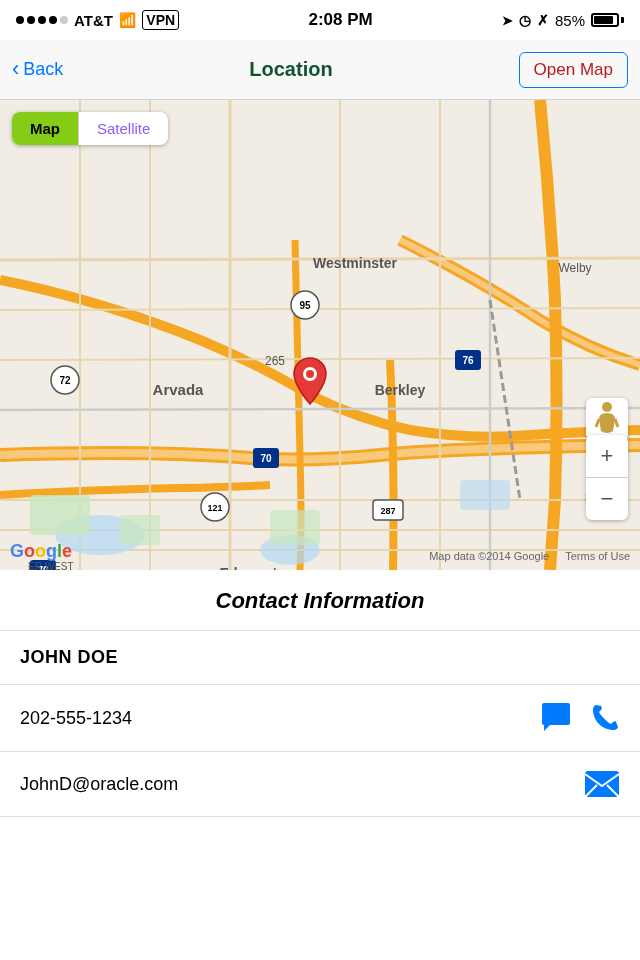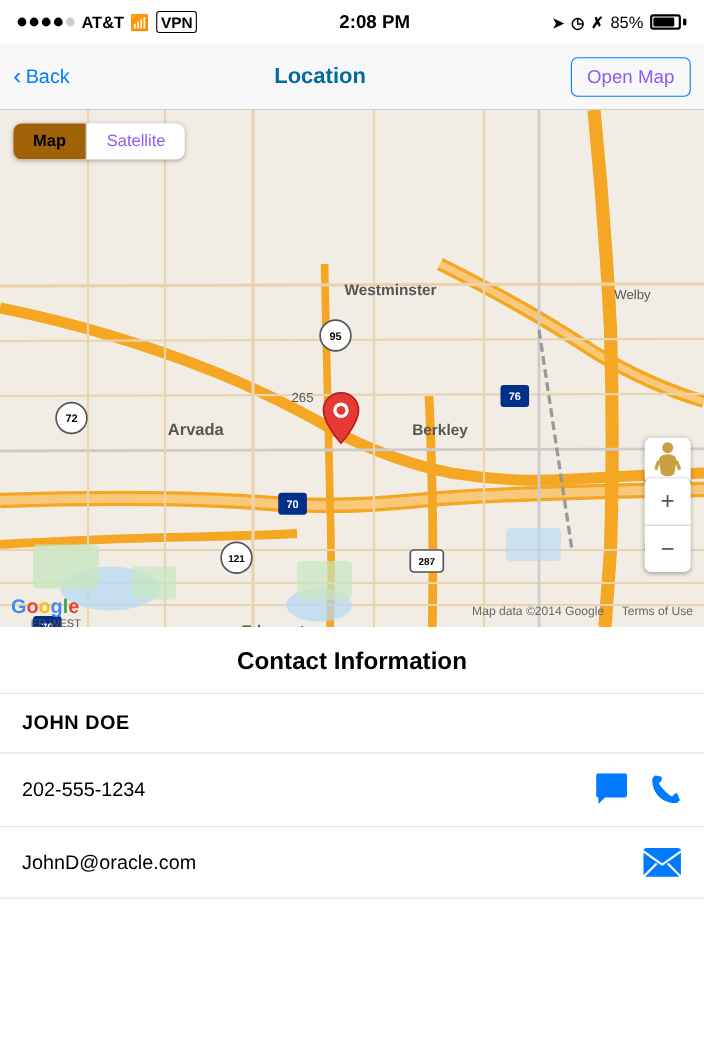--- a/index.html
+++ b/index.html
@@ -43,24 +43,24 @@
     .nav-back {
       display: flex;
       align-items: center;
       color: #007aff;
       font-size: 18px;
       text-decoration: none;
       gap: 4px;
       cursor: pointer;
     }
     .nav-back-chevron { font-size: 22px; font-weight: 300; margin-top: -1px; }
-    .nav-title { font-size: 20px; font-weight: 700; color: #0369a1; }
+    .nav-title { font-size: 20px; font-weight: 700; color: #14532d; }
     .nav-open-map {
       border: 1.5px solid #007aff;
-      color: #8b5cf6;
+      color: #b91c1c;
       background: transparent;
       font-size: 17px;
       font-weight: 400;
       padding: 7px 14px;
       border-radius: 6px;
       cursor: pointer;
     }
 
     
     .map-container {
@@ -86,21 +86,21 @@
     .map-toggle-btn {
       padding: 8px 18px;
       font-size: 15px;
       font-weight: 500;
       cursor: pointer;
       background: transparent;
       border: none;
       color: #8b5cf6;
     }
     .map-toggle-btn.active {
-      background: #a16207;
+      background: #84cc16;
       font-weight: 700;
       color: #000;
     }
     .map-toggle-divider { width: 1px; background: #ccc; }
 
     
     .map-controls {
       position: absolute;
       right: 12px;
       bottom: 50px;
@@ -176,20 +176,21 @@
     }
 
     
     .contact-section {
       background: #fff;
     }
     .contact-header {
       text-align: center;
       padding: 18px 0 16px;
       border-bottom: 1px solid #e0e0e0;
+      font-style: italic;
     }
     .contact-header-text {
       font-size: 22px;
       font-weight: 700;
       color: #000;
     }
     .contact-name-row {
       padding: 16px 20px;
       border-bottom: 1px solid #e0e0e0;
     }

